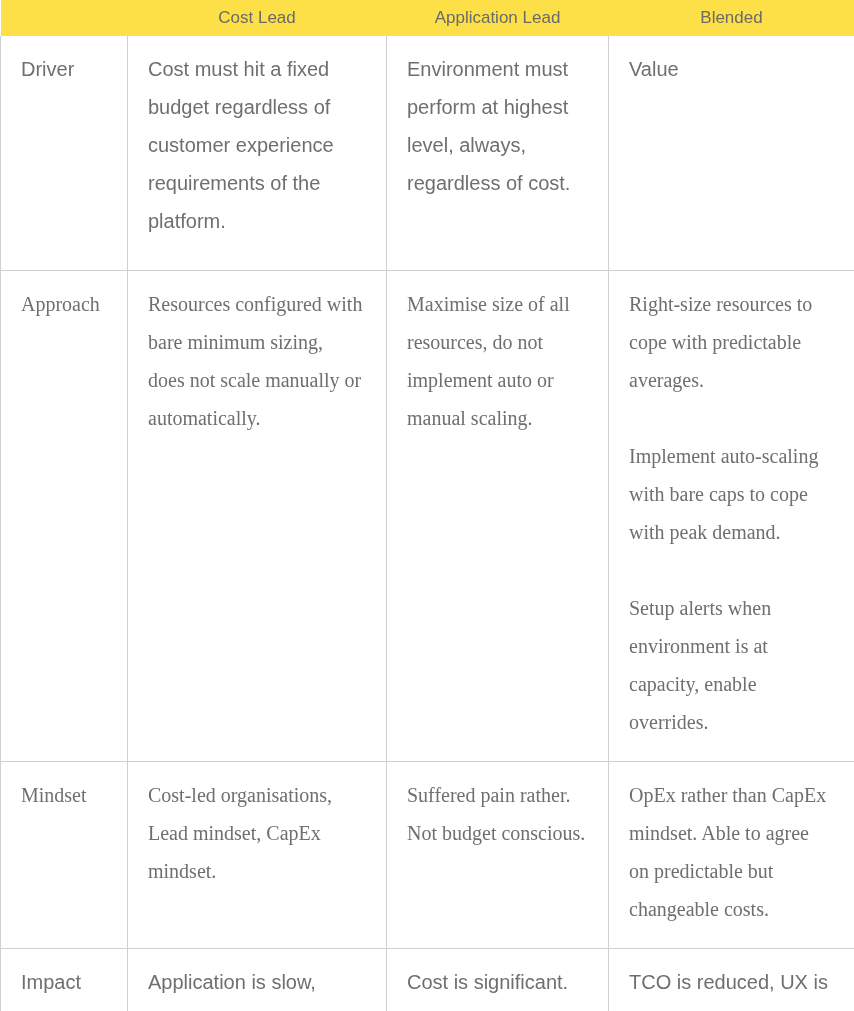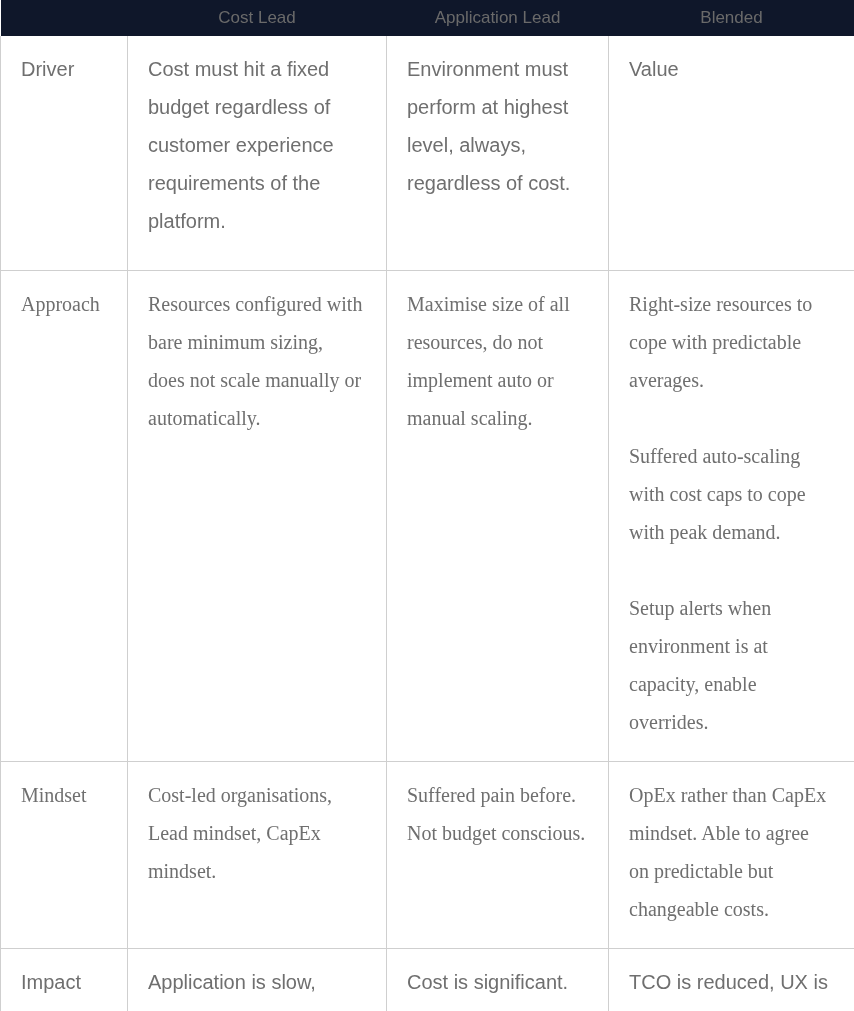--- a/index.html
+++ b/index.html
@@ -29,21 +29,21 @@
   
   .comparison-table thead th {
     padding: 0;
     margin: 0;
     font-weight: 400;
     font-size: 17px;
     color: #6a6a6a;
     text-align: center;
     height: 36px;
     vertical-align: middle;
-    background: #0f172a;
+    background: #fde047;
     border: none;
   }
   th.head-label {
     background: #ffffff;
   }
   th.head-plain {
     border-bottom: 1px solid #cfcfcf;
     border-left: 1px solid #cfcfcf;
   }
   th.head-highlight {
@@ -133,32 +133,32 @@
     <tr class="row-approach">
       <td class="row-label">Approach</td>
       <td class="cell-plain">
           <p>Resources configured with bare minimum sizing, does not scale manually or automatically.</p>
         </td>
       <td class="cell-plain">
           <p>Maximise size of all resources, do not implement auto or manual scaling.</p>
         </td>
       <td class="cell-highlight">
           <p>Right-size resources to cope with predictable averages.</p>
-          <p>Suffered auto-scaling with cost caps to cope with peak demand.</p>
+          <p>Implement auto-scaling with bare caps to cope with peak demand.</p>
           <p>Setup alerts when environment is at capacity, enable overrides.</p>
         </td>
     </tr>
 
     <tr class="row-mindset">
       <td class="row-label">Mindset</td>
       <td class="cell-plain">
           <p>Cost-led organisations, Lead mindset, CapEx mindset.</p>
         </td>
       <td class="cell-plain">
-          <p>Suffered pain before. Not budget conscious.</p>
+          <p>Suffered pain rather. Not budget conscious.</p>
         </td>
       <td class="cell-highlight">
           <p>OpEx rather than CapEx mindset. Able to agree on predictable but changeable costs.</p>
         </td>
     </tr>
 
     <tr class="row-impact">
       <td class="row-label">Impact</td>
       <td class="cell-plain">
           <p>Application is slow, barely functions is often.</p>

